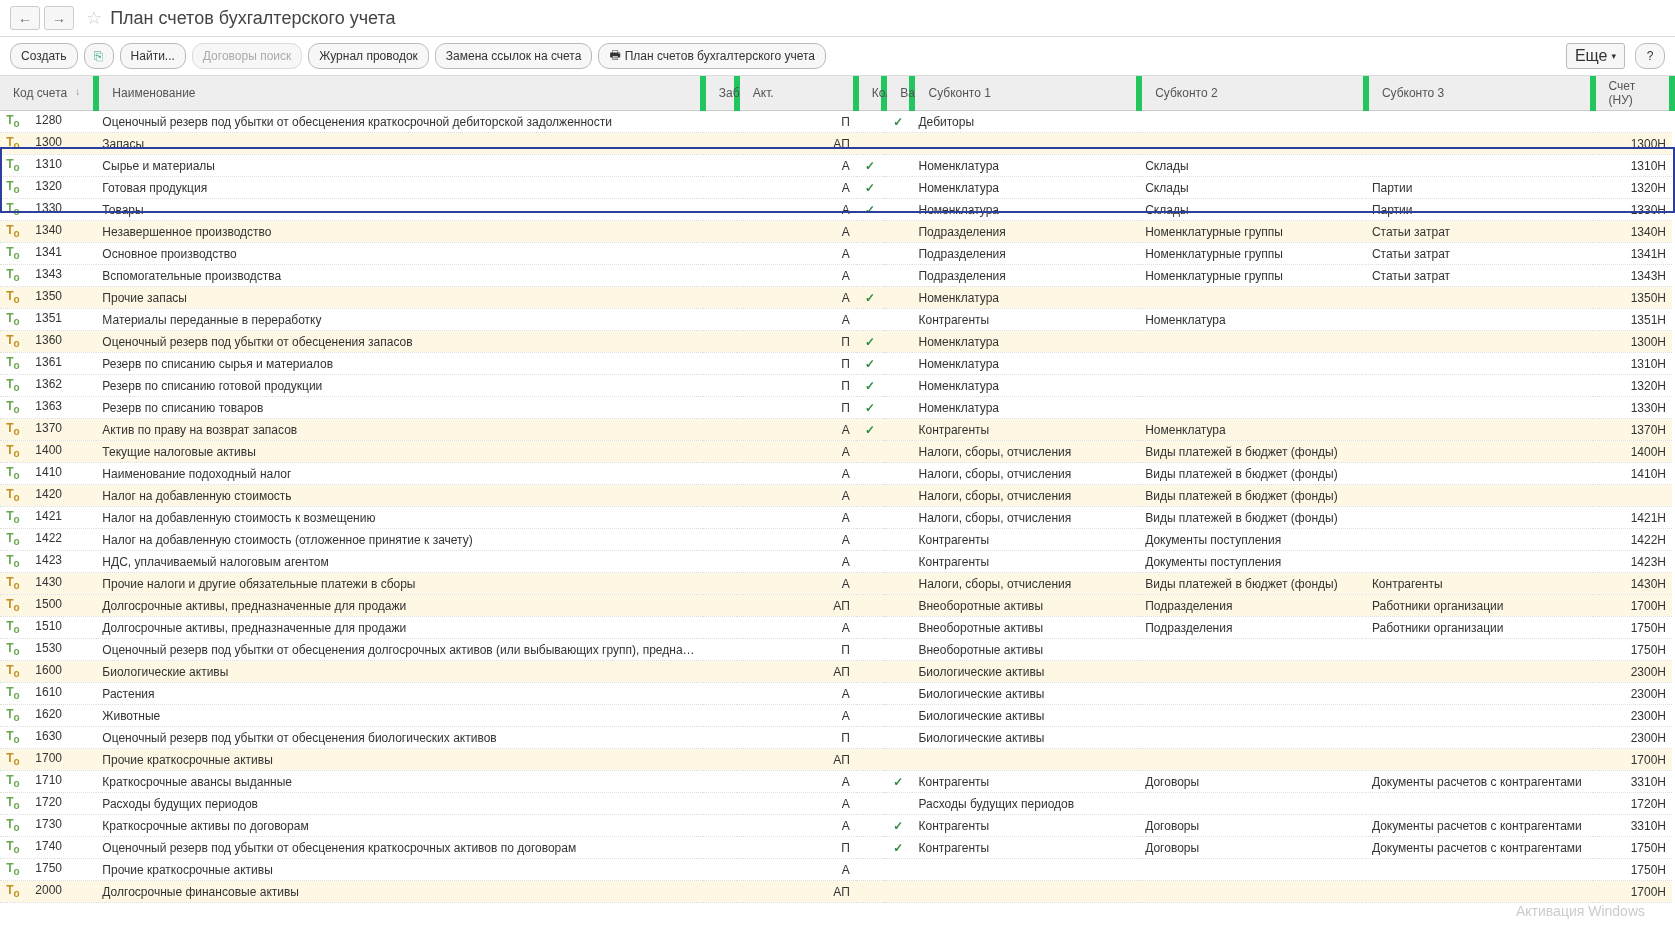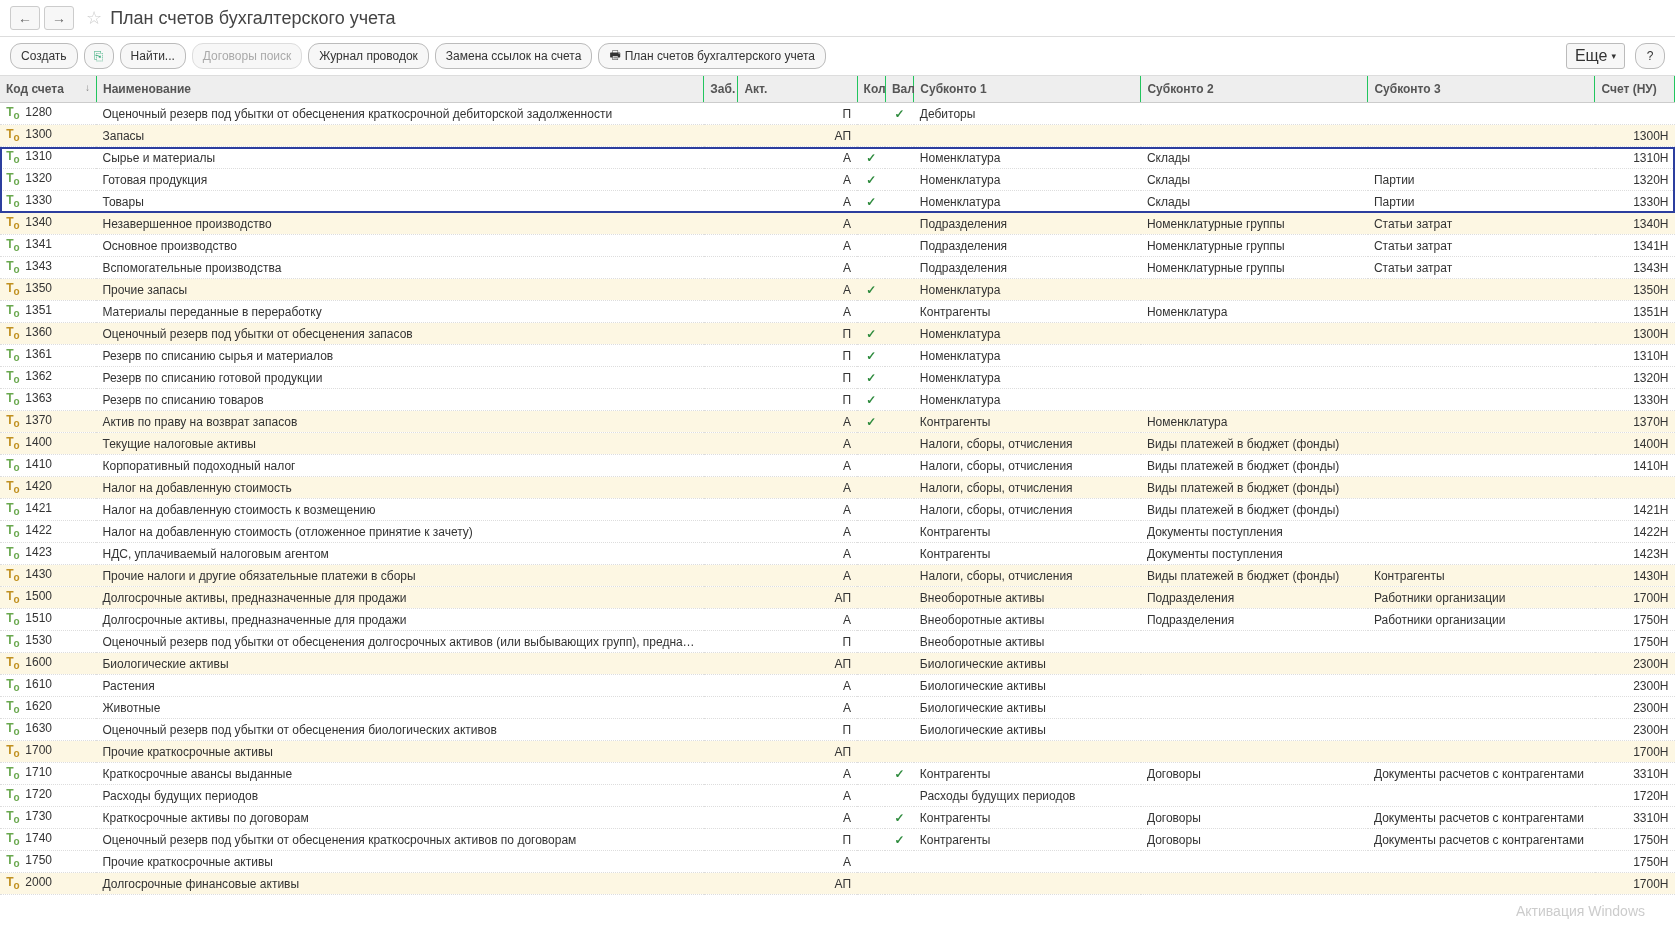--- a/index.html
+++ b/index.html
@@ -9,32 +9,32 @@
 .title{font-size:18px;font-weight:400;color:#444}
 .toolbar{display:flex;align-items:center;padding:6px 10px;gap:6px;border-bottom:1px solid #ddd}
 .btn{height:24px;padding:0 10px;border:1px solid #bbb;background:#f7f7f7;border-radius:11px;font-size:12px;color:#333;display:flex;align-items:center;cursor:pointer}
 .btn.disabled{color:#aaa;border-color:#ddd}
 .btn.icon-only{width:28px;padding:0;justify-content:center}
 .btn .ico{margin-right:4px}
 .spacer{flex:1}
 .more-btn{height:24px;padding:0 8px;border:1px solid #bbb;background:#f7f7f7;border-radius:3px;font-size:16px;display:flex;align-items:center;cursor:pointer}
 .more-btn::after{content:"▾";margin-left:4px;font-size:9px}
 .grid{width:100%;border-collapse:collapse;table-layout:fixed}
-.grid th{background:#eee;border-bottom:1px solid #ccc;border-right:1px solid #22c55e;padding:3px 6px;text-align:left;font-weight:700;font-size:12px;color:#555;height:20px;position:sticky;top:0}
+.grid th{background:#eee;border-bottom:1px solid #ccc;border-right:6px solid #22c55e;padding:3px 13px;text-align:left;font-weight:400;font-size:12px;color:#555;height:20px;position:sticky;top:0}
 .grid td{border-bottom:1px dotted #ddd;padding:2px 6px;height:17px;font-size:12px;white-space:nowrap;overflow:hidden;text-overflow:ellipsis}
 .grid tr.yellow td{background:#fdf7e3}
 .col-code{width:85px}
 .col-name{width:535px}
 .col-zab{width:30px}
 .col-akt{width:105px}
 .col-kol{width:25px}
 .col-val{width:25px}
 .col-sub{width:200px}
 .col-schet{width:70px;text-align:right}
-.tico{display:inline-block;width:14px;text-align:center;color:#c09020;font-weight:bold;margin-right:2px}
+.tico{display:inline-block;width:14px;text-align:center;color:#c09020;font-weight:bold;margin-right:12px}
 .tico.sub{color:#6aa84f}
 .chk{color:#2e8b3d;font-weight:bold;text-align:center}
 .sort-ind{float:right;color:#888;font-size:10px}
 .right{text-align:right}
 .watermark{position:fixed;right:30px;bottom:8px;color:#ccc;font-size:14px;pointer-events:none}
 .wrap{overflow:auto;height:calc(100vh - 72px)}
 </style>
 </head>
 <body>
 
@@ -279,21 +279,21 @@
           <td class="right">А</td>
           <td class="chk"></td>
           <td class="chk"></td>
           <td>Налоги, сборы, отчисления</td>
           <td>Виды платежей в бюджет (фонды)</td>
           <td></td>
           <td class="right">1400Н</td>
         </tr>
         <tr>
           <td><span class="tico sub">T<sub>o</sub></span> <span>1410</span></td>
-          <td>Корпоративный подоходный налог</td>
+          <td>Наименование подоходный налог</td>
           <td></td>
           <td class="right">А</td>
           <td class="chk"></td>
           <td class="chk"></td>
           <td>Налоги, сборы, отчисления</td>
           <td>Виды платежей в бюджет (фонды)</td>
           <td></td>
           <td class="right">1410Н</td>
         </tr>
         <tr class="yellow">

